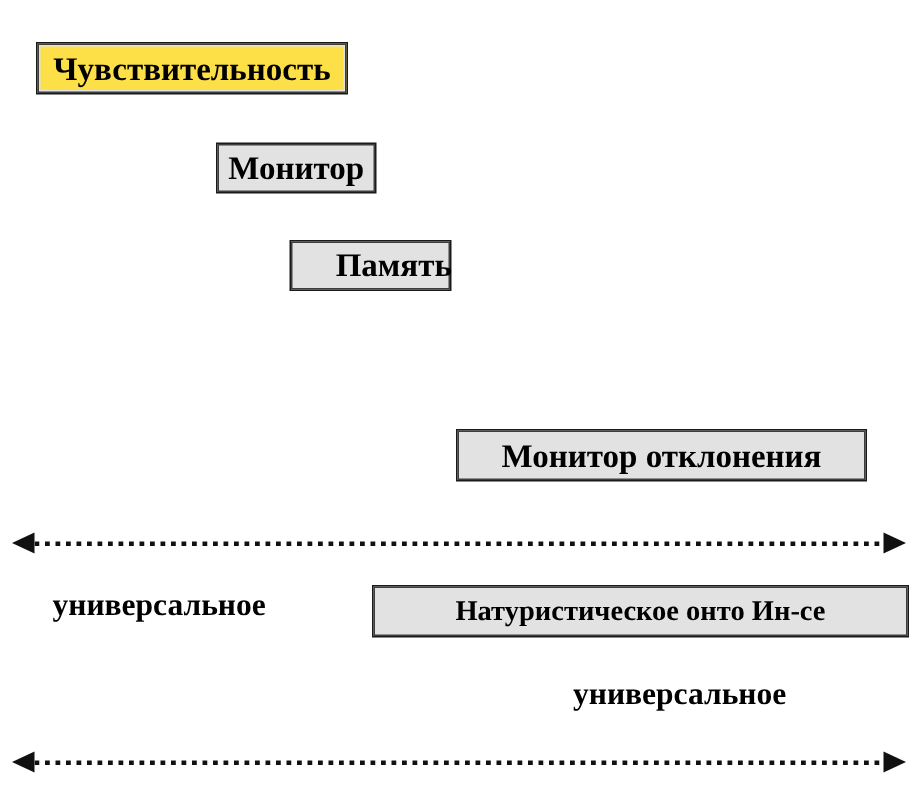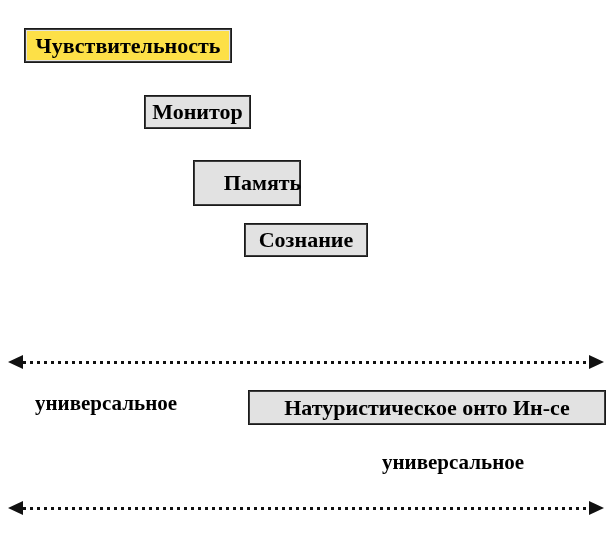--- a/index.html
+++ b/index.html
@@ -83,40 +83,40 @@
 <div id="diagram" style="background: rgb(255, 255, 255);">
 
   <div class="box" style="left: 25px; top: 29px; width: 206px; height: 33px; font-size: 22px; background: #fde047; color: rgb(0, 0, 0); box-shadow: rgb(226, 226, 226) 0px 0px 0px 1px inset, rgb(26, 26, 26) 0px 0px 0px 1px; text-align: right;">
     <span>Чувствительность</span>
   </div>
 
   <div class="box" style="left: 145px; top: 96px; width: 105px; height: 32px; font-size: 22px; background: rgb(226, 226, 226); color: rgb(0, 0, 0); box-shadow: rgb(226, 226, 226) 0px 0px 0px 1px inset, rgb(26, 26, 26) 0px 0px 0px 1px;">
     <span>Монитор</span>
   </div>
 
-  <div class="box" style="left: 194px; top: 161px; width: 106px; height: 44px; font-size: 22px; background: rgb(226, 226, 226); color: rgb(0, 0, 0); box-shadow: rgb(226, 226, 226) 0px 0px 0px 1px inset, rgb(26, 26, 26) 0px 0px 0px 1px; padding-left: 31px;">
+  <div class="box" style="left: 194px; top: 161px; width: 106px; height: 32px; font-size: 22px; background: rgb(226, 226, 226); color: rgb(0, 0, 0); box-shadow: rgb(226, 226, 226) 0px 0px 0px 1px inset, rgb(26, 26, 26) 0px 0px 0px 1px; padding-left: 31px;">
     <span>Память</span>
   </div>
 
-  <div class="box" style="left: 245px; top: 224px; width: 122px; height: 32px; font-size: 22px; background: rgb(226, 226, 226); color: rgb(0, 0, 0); box-shadow: rgb(226, 226, 226) 0px 0px 0px 1px inset, rgb(26, 26, 26) 0px 0px 0px 1px;">
-    <span>Сознание</span>
+
+  <div class="box" style="left: 305px; top: 287px; width: 272px; height: 33px; font-size: 22px; background: rgb(226, 226, 226); color: rgb(0, 0, 0); box-shadow: rgb(226, 226, 226) 0px 0px 0px 1px inset, rgb(26, 26, 26) 0px 0px 0px 1px;">
+    <span>Монитор отклонения</span>
   </div>
-
 
   <div class="arrow-row" style="left: 8px; top: 353px; width: 596px;">
     <span class="arrow-head left" style="border-right-color: rgb(17, 17, 17);"></span>
     <span class="arrow-dots" style="background-image: linear-gradient(to right, rgb(17, 17, 17) 0px, rgb(17, 17, 17) 3px, transparent 3px, transparent 7px);"></span>
     <span class="arrow-head right" style="border-left-color: rgb(17, 17, 17);"></span>
   </div>
 
   <div class="plain" style="left: 35px; top: 391px; width: 178px; height: 30px; font-size: 21px; color: rgb(0, 0, 0);">
     <span>универсальное</span>
   </div>
 
-  <div class="box" style="left: 249px; top: 391px; width: 356px; height: 33px; font-size: 22px; background: rgb(226, 226, 226); color: rgb(0, 0, 0); box-shadow: rgb(226, 226, 226) 0px 0px 0px 1px inset, rgb(26, 26, 26) 0px 0px 0px 1px;">
+  <div class="box" style="left: 249px; top: 391px; width: 356px; height: 33px; font-size: 19px; background: rgb(226, 226, 226); color: rgb(0, 0, 0); box-shadow: rgb(226, 226, 226) 0px 0px 0px 1px inset, rgb(26, 26, 26) 0px 0px 0px 1px;">
     <span>Натуристическое онто Ин-се</span>
   </div>
 
 
   <div class="plain" style="left: 382px; top: 450px; width: 190px; height: 30px; font-size: 21px; color: rgb(0, 0, 0);">
     <span>универсальное</span>
   </div>
 
   <div class="arrow-row" style="left: 8px; top: 499px; width: 596px;">
     <span class="arrow-head left" style="border-right-color: rgb(17, 17, 17);"></span>

